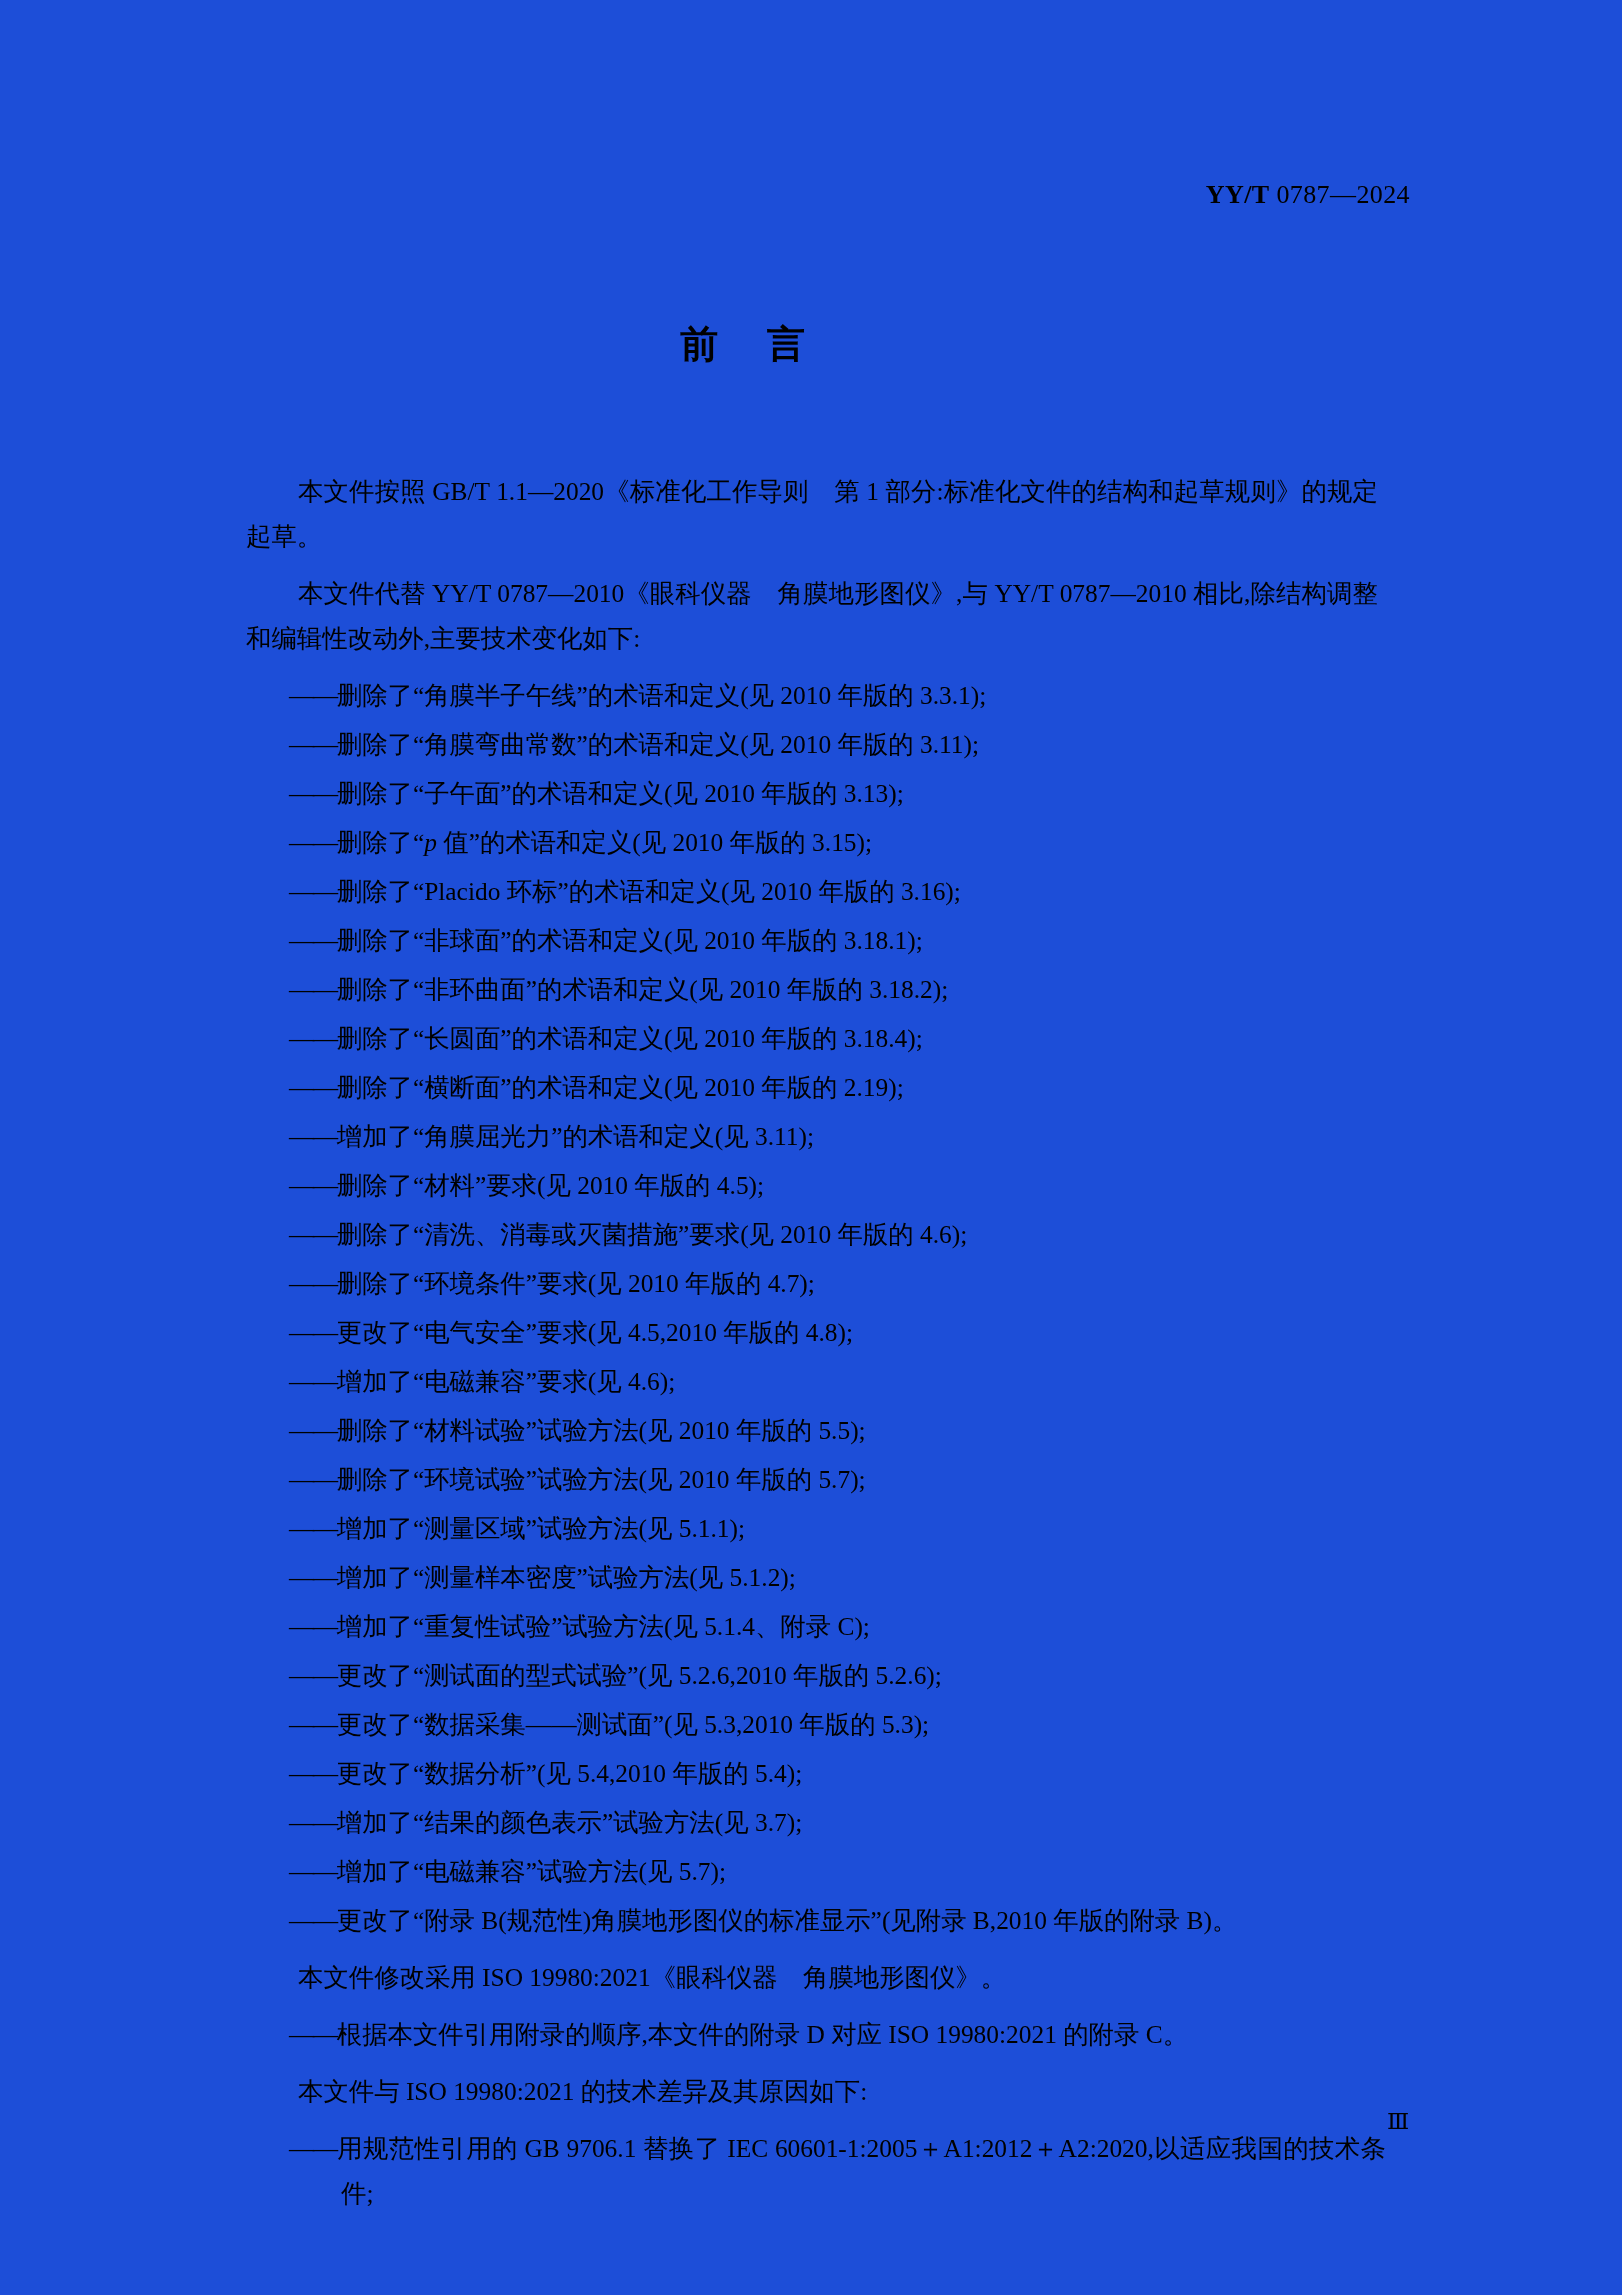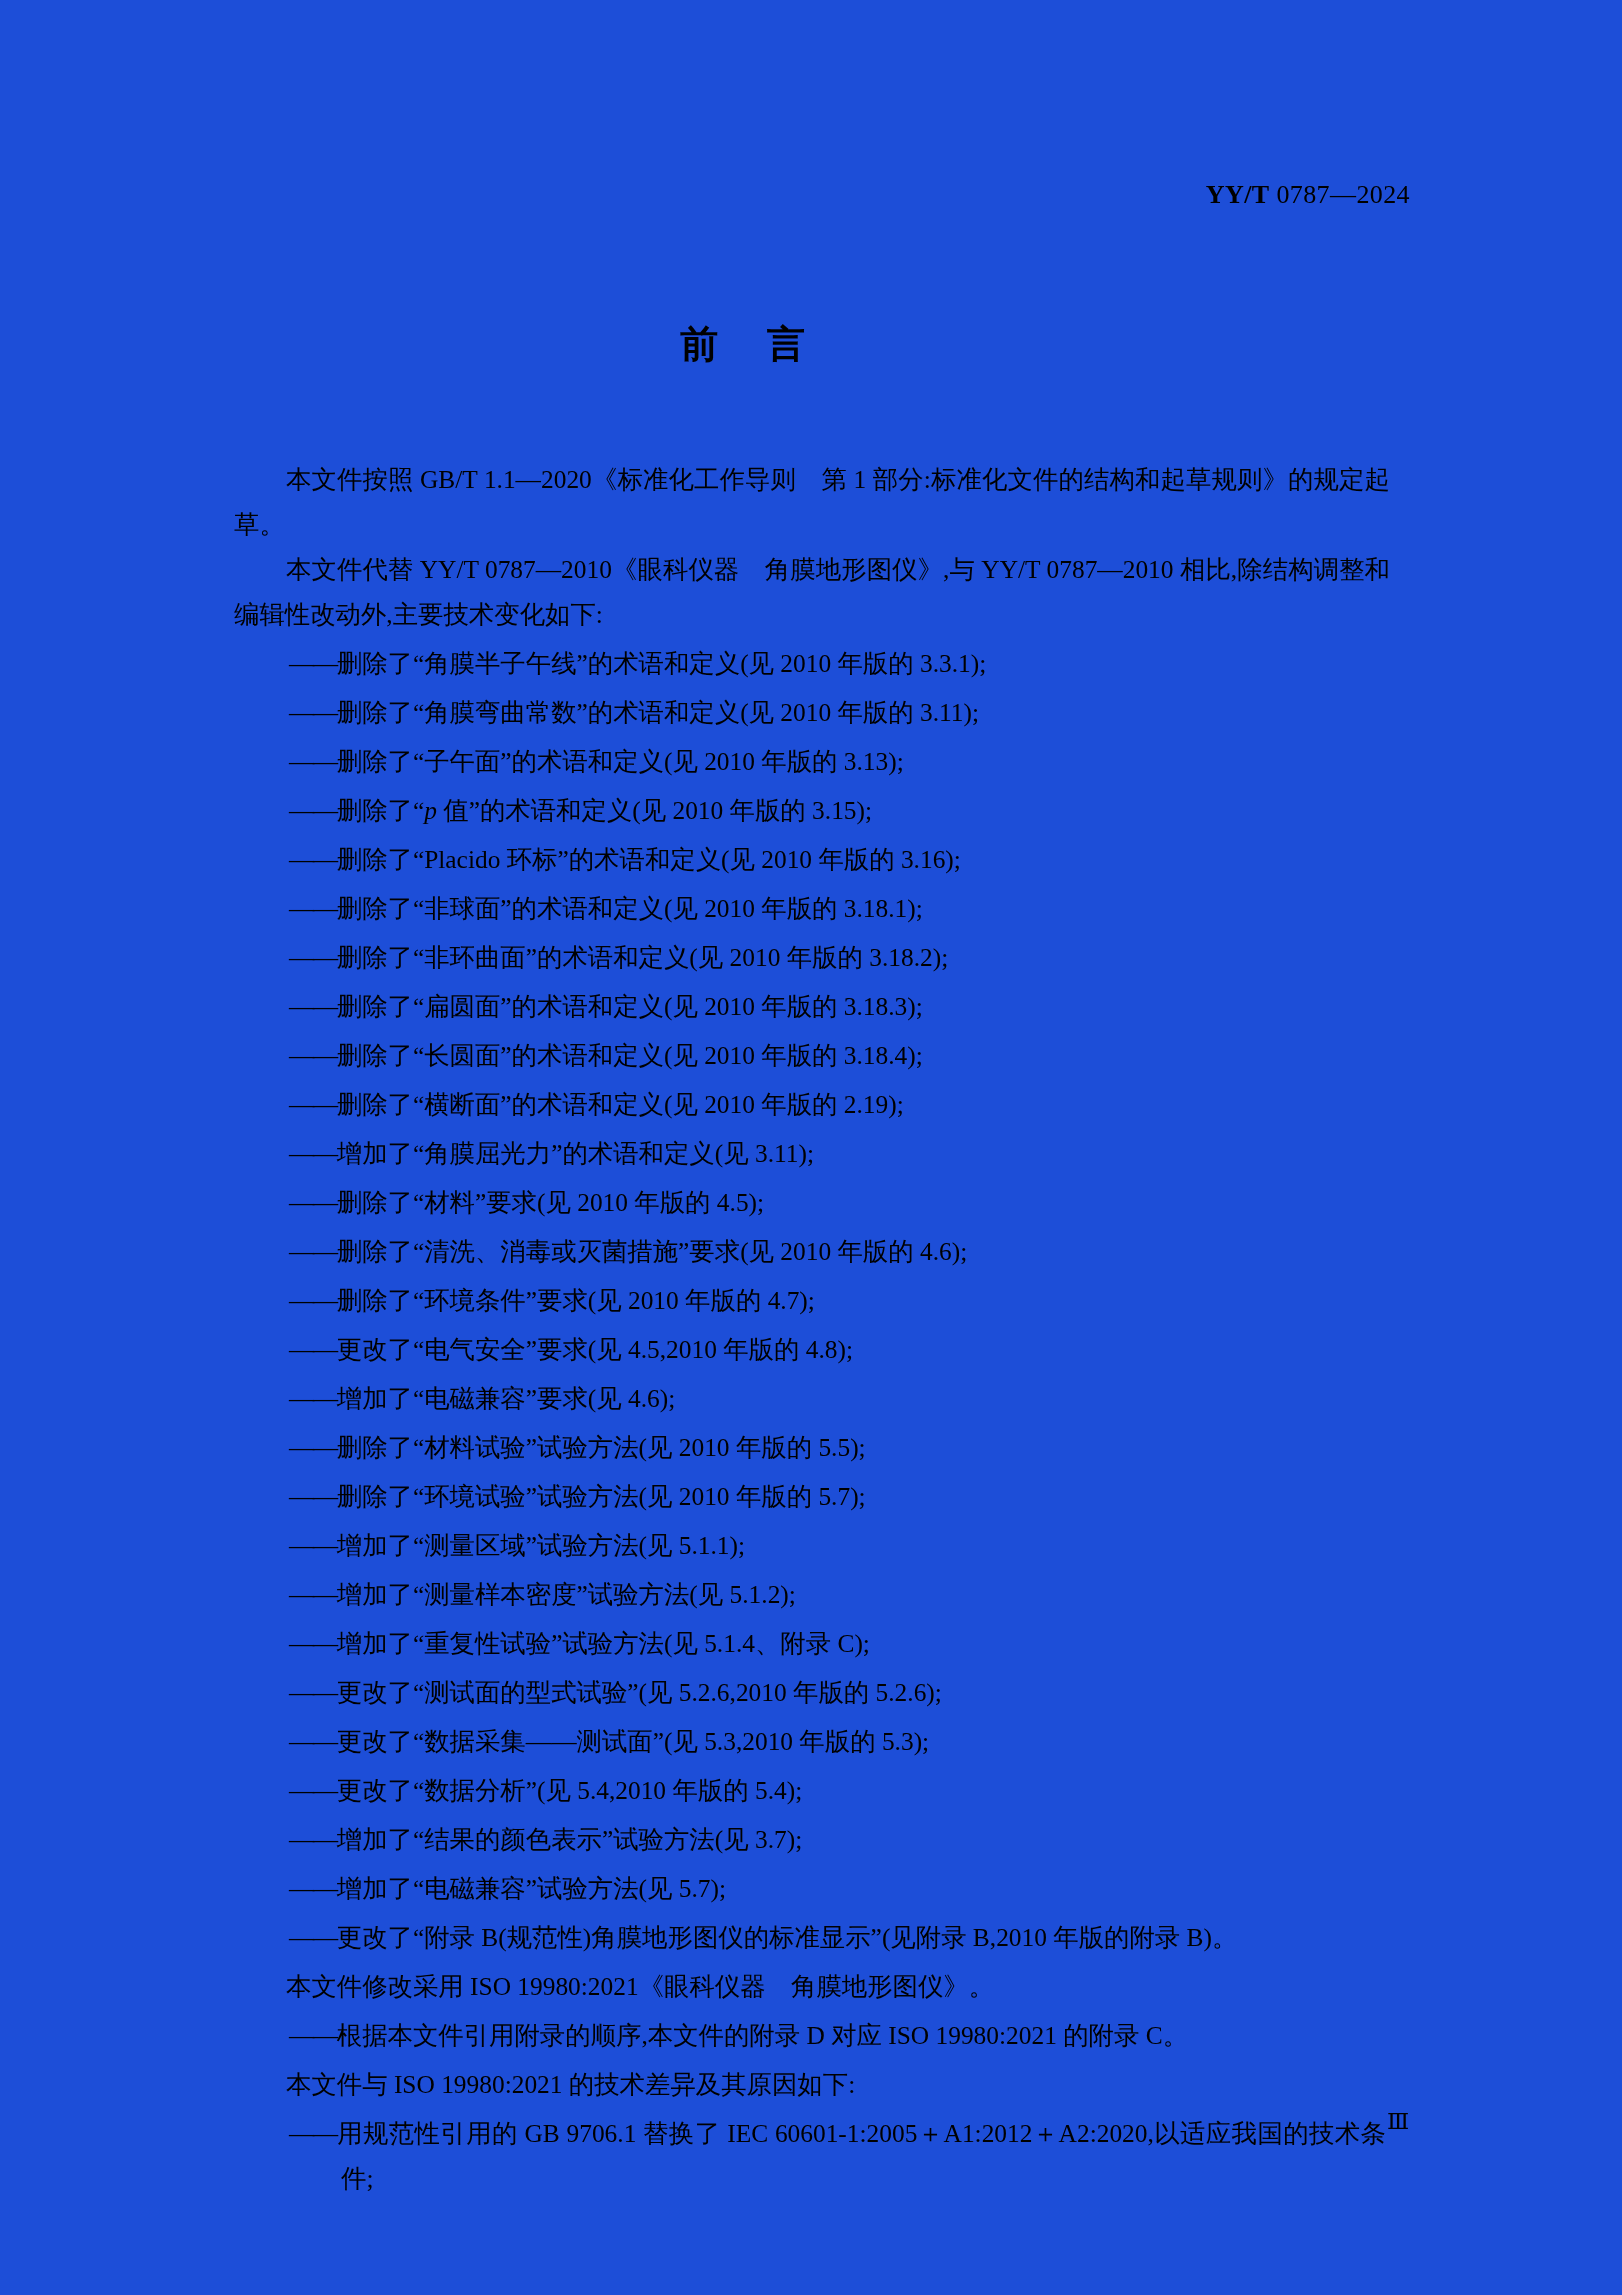--- a/index.html
+++ b/index.html
@@ -55,21 +55,21 @@
   
   .content {
     position: absolute;
     top: 457px;
     left: 234px;
     width: 1156px;
     font-size: 25.4px;
     line-height: 45px;
   }
   .para {
-    margin: 0;
+    margin: 12px;
     text-indent: 52px;
     text-align: justify;
     text-justify: inter-ideograph;
     word-break: break-all;
   }
   .bullet {
     margin: 4px;
     padding-left: 103px;
     text-indent: -52px;
     text-align: justify;
@@ -115,21 +115,20 @@
     <p class="para">本文件代替 YY/T 0787—2010《眼科仪器　角膜地形图仪》,与 YY/T 0787—2010 相比,除结构调整和编辑性改动外,主要技术变化如下:</p>
 
     <div>
       <p class="bullet"><span class="dash">——</span><span>删除了“角膜半子午线”的术语和定义(见 2010 年版的 3.3.1);</span></p>
       <p class="bullet"><span class="dash">——</span><span>删除了“角膜弯曲常数”的术语和定义(见 2010 年版的 3.11);</span></p>
       <p class="bullet"><span class="dash">——</span><span>删除了“子午面”的术语和定义(见 2010 年版的 3.13);</span></p>
       <p class="bullet"><span class="dash">——</span><span>删除了“</span><span class="ital">p</span><span> 值”的术语和定义(见 2010 年版的 3.15);</span></p>
       <p class="bullet"><span class="dash">——</span><span>删除了“Placido 环标”的术语和定义(见 2010 年版的 3.16);</span></p>
       <p class="bullet"><span class="dash">——</span><span>删除了“非球面”的术语和定义(见 2010 年版的 3.18.1);</span></p>
       <p class="bullet"><span class="dash">——</span><span>删除了“非环曲面”的术语和定义(见 2010 年版的 3.18.2);</span></p>
-      <p class="bullet"><span class="dash">——</span><span>删除了“扁圆面”的术语和定义(见 2010 年版的 3.18.3);</span></p>
       <p class="bullet"><span class="dash">——</span><span>删除了“长圆面”的术语和定义(见 2010 年版的 3.18.4);</span></p>
       <p class="bullet"><span class="dash">——</span><span>删除了“横断面”的术语和定义(见 2010 年版的 2.19);</span></p>
       <p class="bullet"><span class="dash">——</span><span>增加了“角膜屈光力”的术语和定义(见 3.11);</span></p>
       <p class="bullet"><span class="dash">——</span><span>删除了“材料”要求(见 2010 年版的 4.5);</span></p>
       <p class="bullet"><span class="dash">——</span><span>删除了“清洗、消毒或灭菌措施”要求(见 2010 年版的 4.6);</span></p>
       <p class="bullet"><span class="dash">——</span><span>删除了“环境条件”要求(见 2010 年版的 4.7);</span></p>
       <p class="bullet"><span class="dash">——</span><span>更改了“电气安全”要求(见 4.5,2010 年版的 4.8);</span></p>
       <p class="bullet"><span class="dash">——</span><span>增加了“电磁兼容”要求(见 4.6);</span></p>
       <p class="bullet"><span class="dash">——</span><span>删除了“材料试验”试验方法(见 2010 年版的 5.5);</span></p>
       <p class="bullet"><span class="dash">——</span><span>删除了“环境试验”试验方法(见 2010 年版的 5.7);</span></p>

